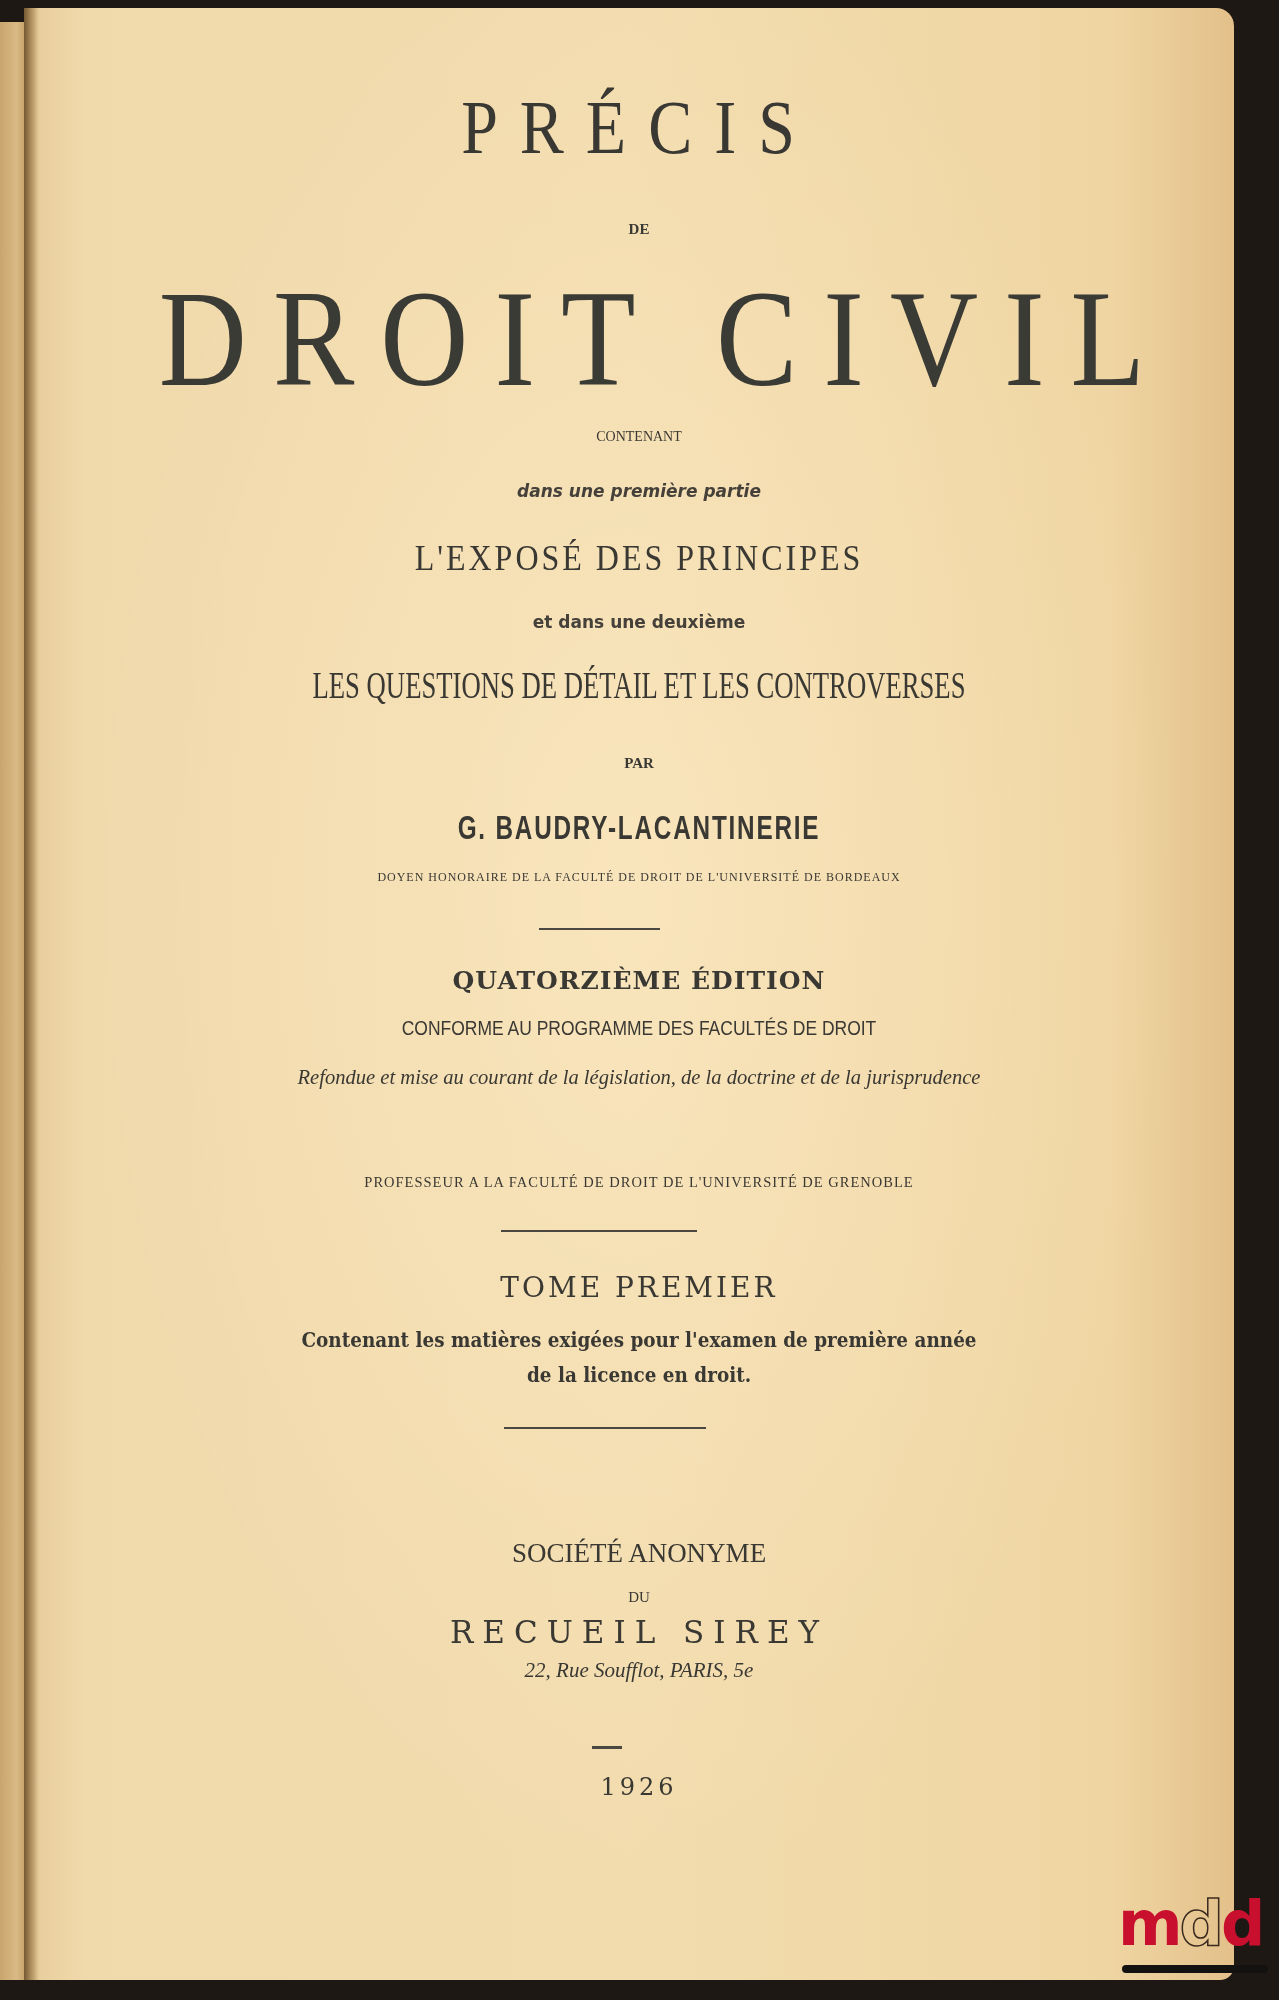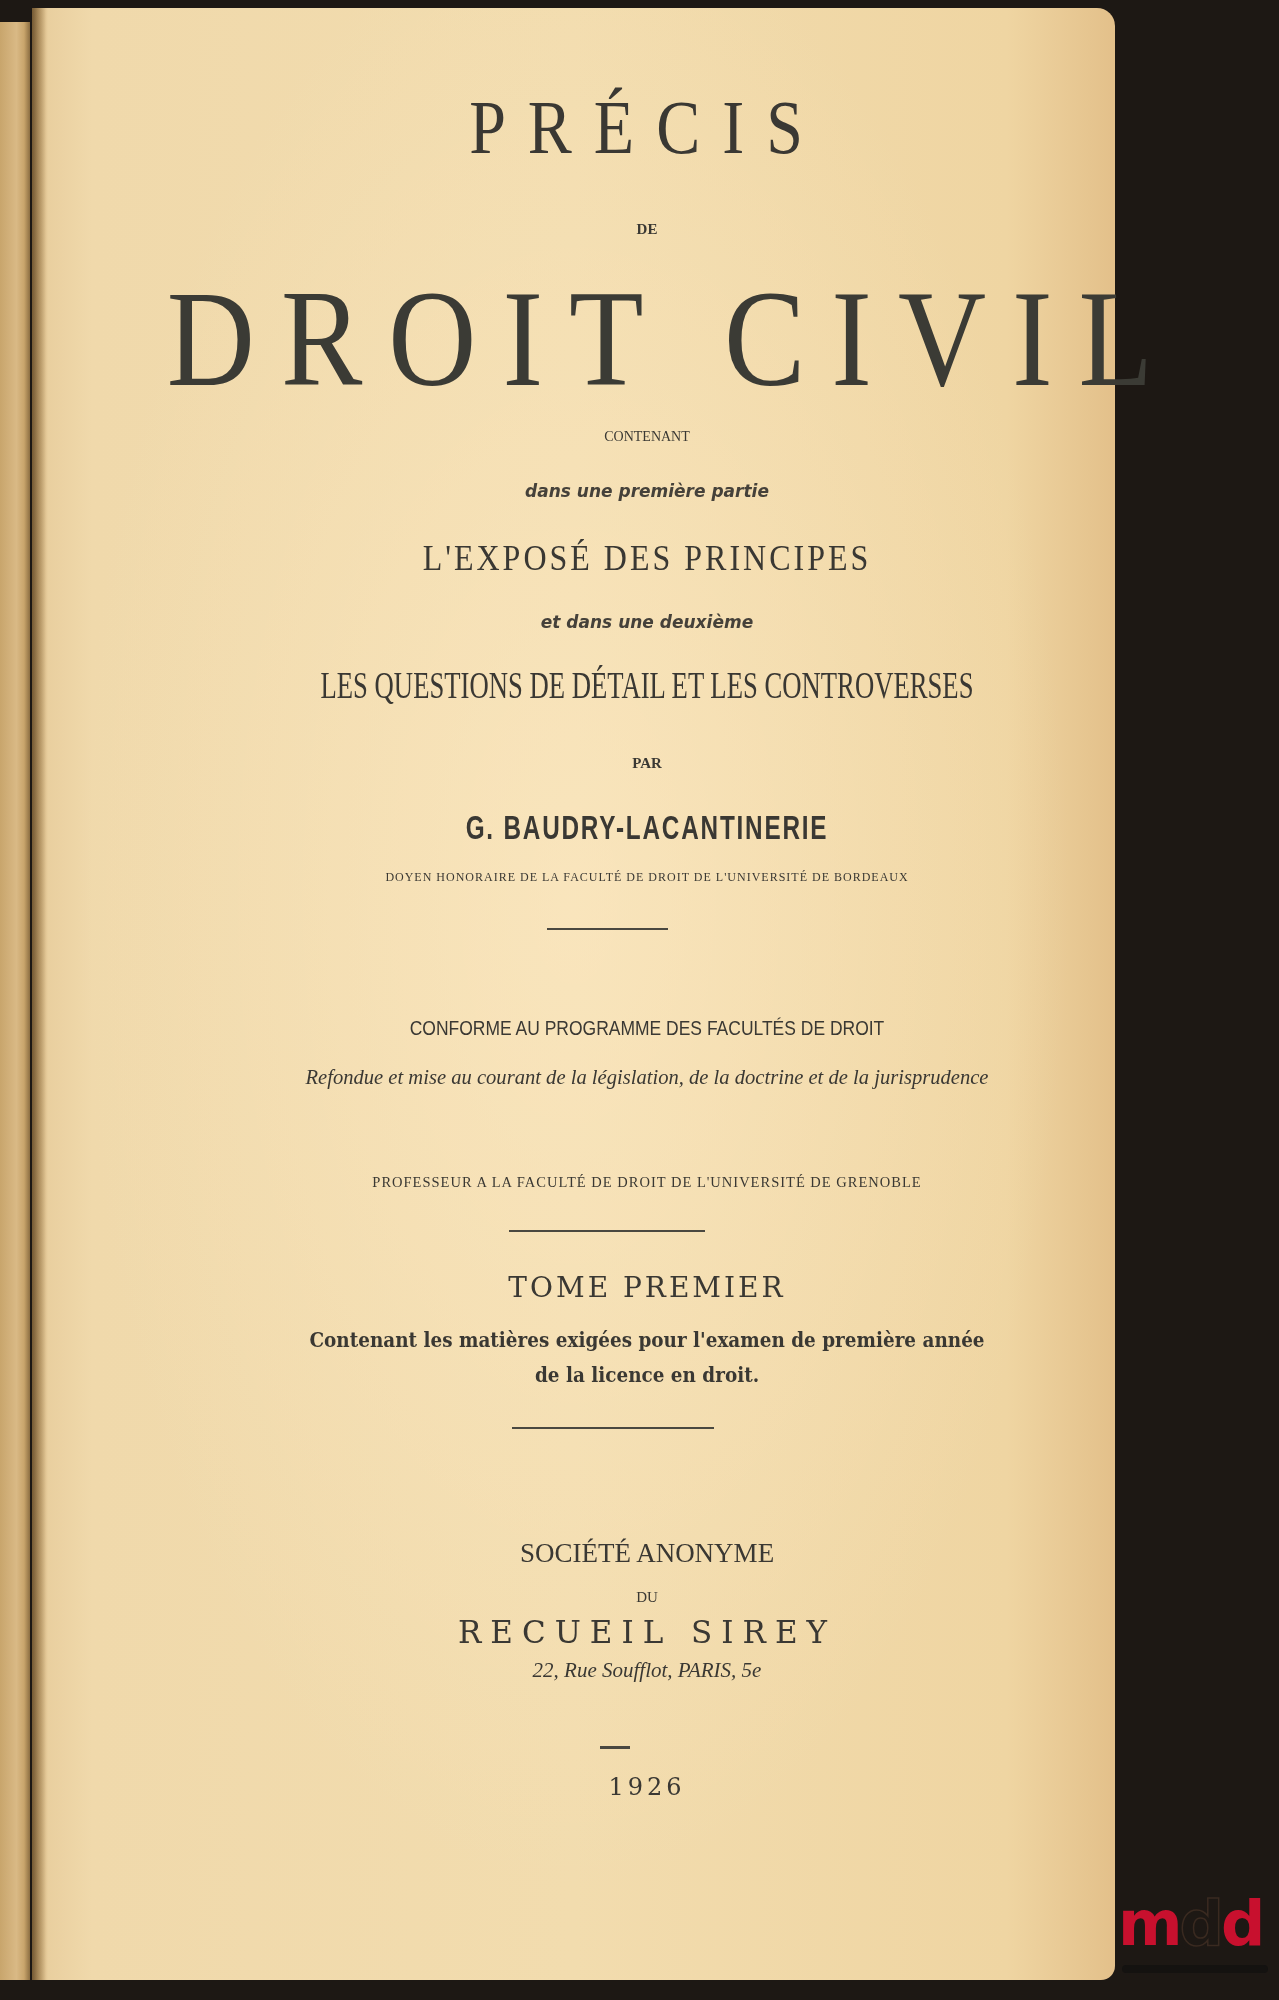--- a/index.html
+++ b/index.html
@@ -5,21 +5,21 @@
   html, body { margin:0; padding:0; }
   body {
     width:1279px; height:2000px; position:relative; overflow:hidden;
     background:#1d1814;
   }
   .fold {
     position:absolute; left:0; top:22px; width:30px; height:1958px;
     background:linear-gradient(90deg,#c8a56c 0%,#d9b985 55%,#c9a56c 80%,#8c6e42 100%);
   }
   .page {
-    position:absolute; left:32px; top:8px; width:1083px; height:1972px;
+    position:absolute; left:24px; top:8px; width:1210px; height:1972px;
     border-radius:0 18px 14px 0;
     background:
       radial-gradient(ellipse at 50% 45%, rgba(255,236,200,0.55) 0%, rgba(255,236,200,0) 65%),
       linear-gradient(90deg,#9c7b4a 0px,#c8a56e 6px,#e9cf9f 16px,#f0d9ab 60px,#f2dcae 50%,#efd5a2 90%,#e3c08a 100%);
   }
   .page::before {
     content:""; position:absolute; left:0; top:0; width:14px; height:100%;
     background:linear-gradient(90deg,rgba(70,50,25,0.45),rgba(70,50,25,0));
   }
   .line {
@@ -63,32 +63,33 @@
   <div class="line lib" style="top:221px; font-size:15px; font-weight:bold;">DE</div>
 
   <div class="line lib" style="top:331px; font-size:122px; letter-spacing:26px; transform:translateY(-50%) scaleY(1.12); color:#3b3b35; padding-left:26px;">DROIT CIVIL</div>
 
   <div class="line lib" style="top:429px; font-size:14px;">CONTENANT</div>
 
   <div class="line sans" style="top:483px; font-size:17px; font-style:italic; font-weight:bold; color:#45413a;">dans une première partie</div>
 
   <div class="line lib" style="top:549px; font-size:32px; letter-spacing:3px; transform:translateY(-50%) scaleY(1.15);">L'EXPOSÉ DES PRINCIPES</div>
 
-  <div class="line sans" style="top:614px; font-size:17px; font-style:italic; font-weight:bold; color:#45413a;">et dans une deuxième</div>
+  <div class="line sans" style="top:614px; font-size:17px; font-weight:bold; color:#45413a;">et dans une deuxième</div>
 
   <div class="line lib" style="top:678px; font-size:29px; letter-spacing:0px; transform:translateY(-50%) scaleX(0.92) scaleY(1.3);">LES QUESTIONS DE DÉTAIL ET LES CONTROVERSES</div>
 
   <div class="line lib" style="top:755px; font-size:15px; font-weight:bold;">PAR</div>
 
   <div class="line sanscond" style="top:821px; font-size:27px; font-weight:bold; letter-spacing:2px; transform:translateY(-50%) scaleX(0.9) scaleY(1.2);">G. BAUDRY-LACANTINERIE</div>
 
   <div class="line lib" style="top:869px; font-size:12px; letter-spacing:1px;">DOYEN HONORAIRE DE LA FACULTÉ DE DROIT DE L'UNIVERSITÉ DE BORDEAUX</div>
 
   <div class="rule" style="left:515px; width:121px; top:920px;"></div>
 
+  <div class="line serif" style="top:972px; font-size:25px; font-weight:bold; letter-spacing:1px;">QUATORZIÈME ÉDITION</div>
 
   <div class="line sanscond" style="top:1020px; font-size:19px; transform:translateY(-50%) scaleX(0.92) scaleY(1.1);">CONFORME AU PROGRAMME DES FACULTÉS DE DROIT</div>
 
   <div class="line lib" style="top:1069px; font-size:21px; font-style:italic; transform:translateY(-50%) scaleX(0.98);"><span>Refondue et mise au courant de la législation, de la doctrine et de la jurisprudence</span></div>
 
 
   <div class="line lib" style="top:1174px; font-size:14.5px; letter-spacing:1px;">PROFESSEUR A LA FACULTÉ DE DROIT DE L'UNIVERSITÉ DE GRENOBLE</div>
 
   <div class="rule" style="left:477px; width:196px; top:1222px;"></div>
 

